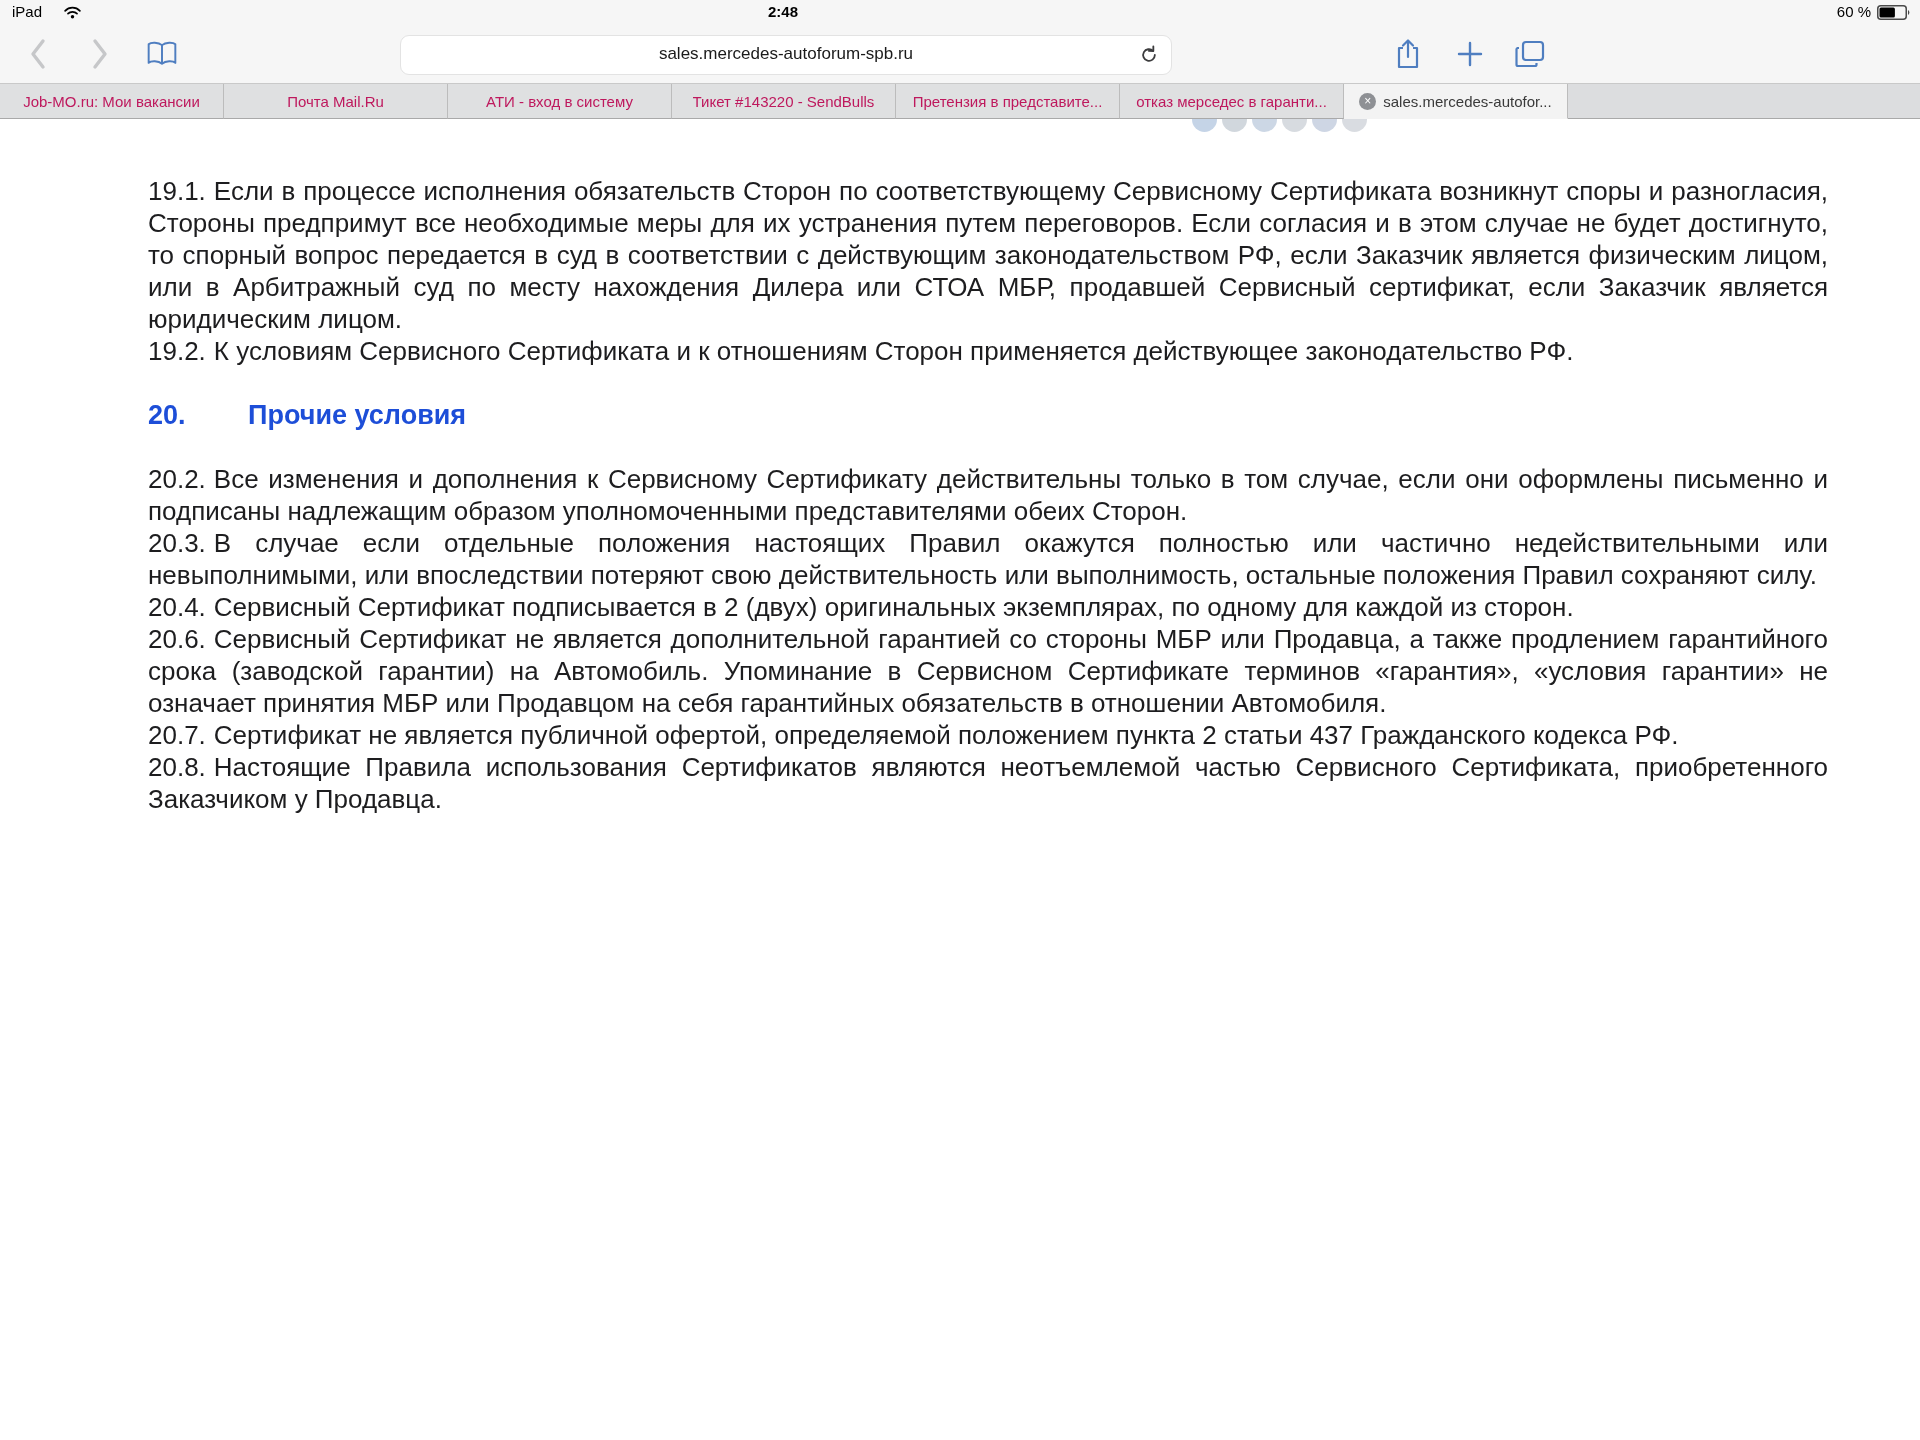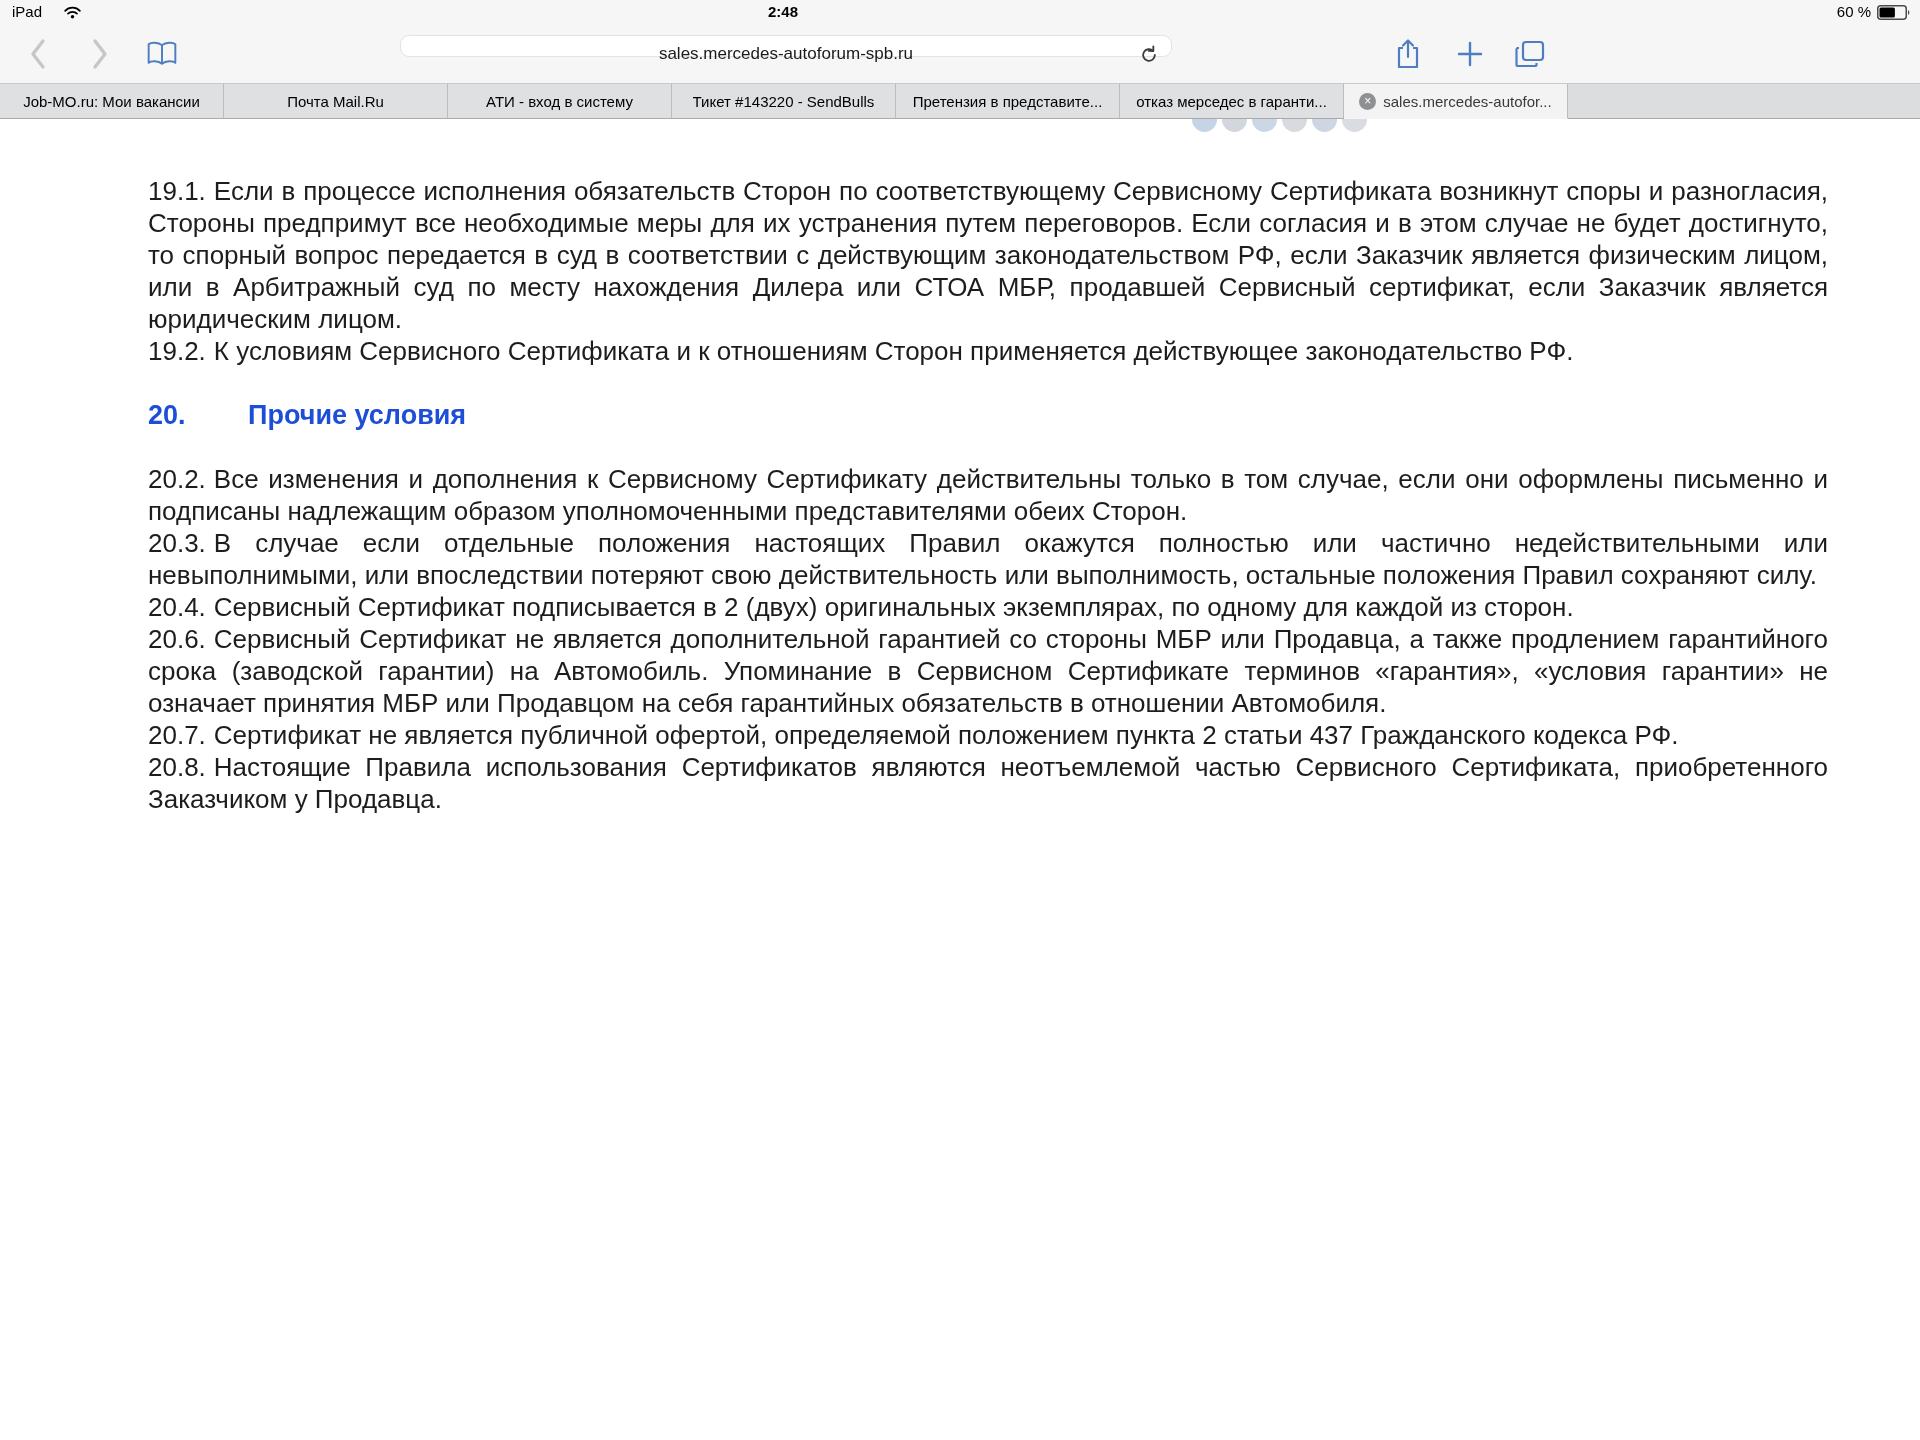--- a/index.html
+++ b/index.html
@@ -25,21 +25,21 @@
   
   .toolbar {
     height:60px; background:#f6f6f6; position:relative;
     border-bottom:1px solid #c9c9c9;
   }
   .tb-btn { position:absolute; top:12px; width:44px; height:36px; display:flex; align-items:center; justify-content:center; cursor:default; }
   .btn-back { left:16px; }
   .btn-fwd  { left:78px; }
   .btn-book { left:140px; }
   .url-field {
-    position:absolute; left:400px; top:11px; width:772px; height:22px;
+    position:absolute; left:400px; top:11px; width:772px; height:40px;
     background:#ffffff; border:1px solid #e3e3e3; border-radius:9px;
   }
   .url-text {
     display:block; width:100%; height:36px; line-height:36px;
     text-align:center; font-size:17px; color:#1a1a1a;
     overflow:hidden; white-space:nowrap;
   }
   .reload-btn { position:absolute; right:10px; top:7px; width:24px; height:24px; display:flex; align-items:center; justify-content:center; }
   .btn-share { left:1386px; }
   .btn-plus  { left:1448px; }
@@ -47,21 +47,21 @@
 
   
   .tab-bar {
     height:35px; background:#d9dadb; display:flex; align-items:stretch;
   }
   .tab {
     flex:0 0 224px; width:224px;
     display:flex; align-items:center; justify-content:center; gap:7px;
     padding:0 10px;
     background:#dfe0e1; border-right:1px solid #bcbcbc; border-bottom:1px solid #a9a9a9;
-    font-size:15px; color:#000000; cursor:default;
+    font-size:15px; color:#be185d; cursor:default;
   }
   .tab.active { background:#f3f3f3; color:#3a3a3a; border-bottom:1px solid #f3f3f3; }
   .tab-label { overflow:hidden; text-overflow:ellipsis; white-space:nowrap; }
   .tab-close {
     flex:0 0 17px; width:17px; height:17px; border-radius:50%;
     background:#8e9094; color:#fff; font-size:12px; line-height:17px; text-align:center;
   }
   .tab-filler { flex:1 1 auto; background:#dcdddf; border-bottom:1px solid #a9a9a9; }
 
   

